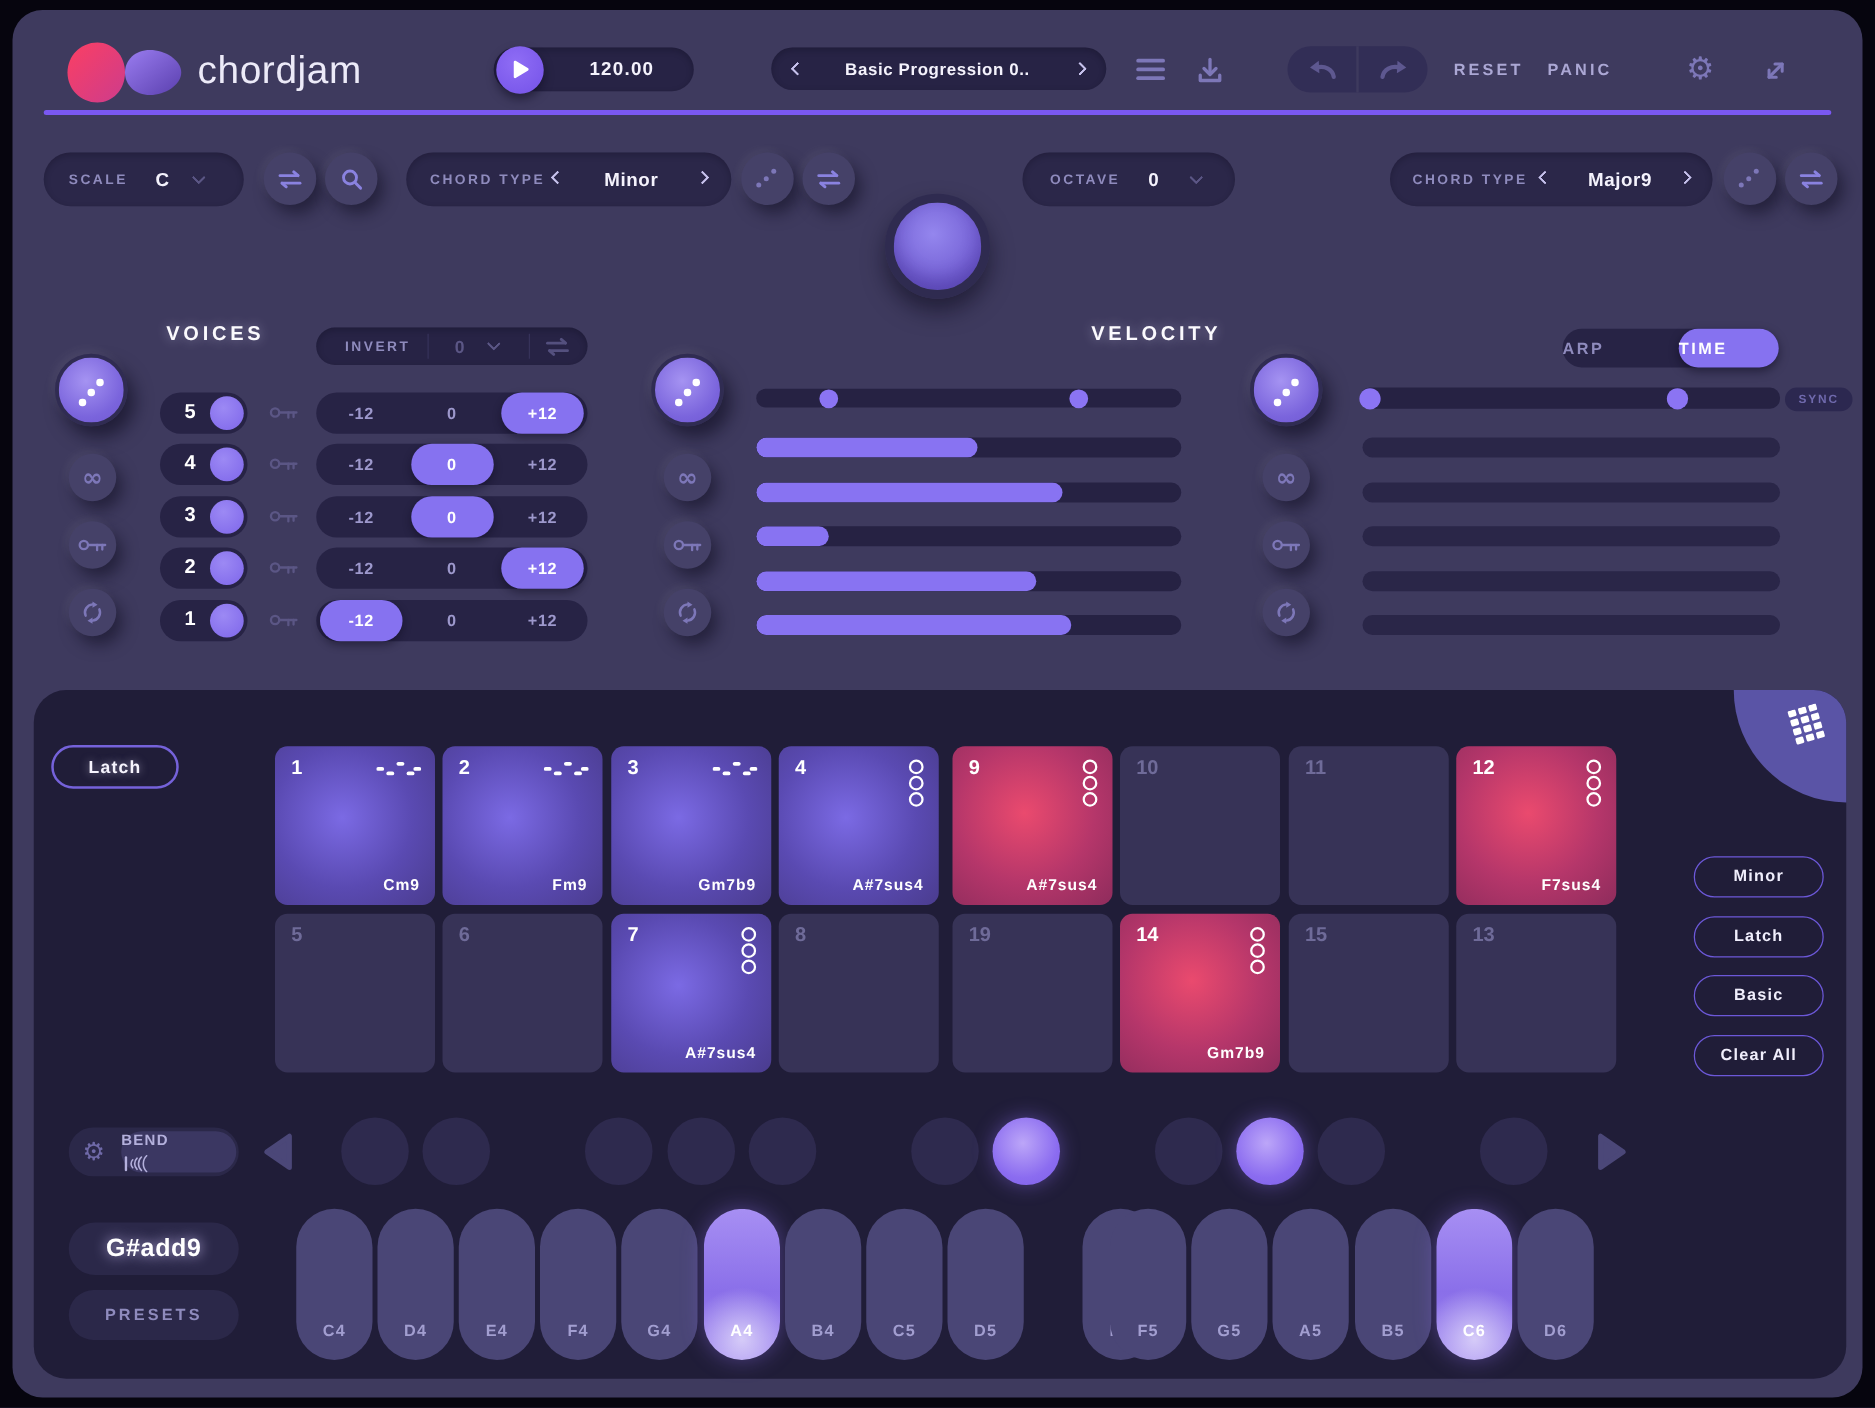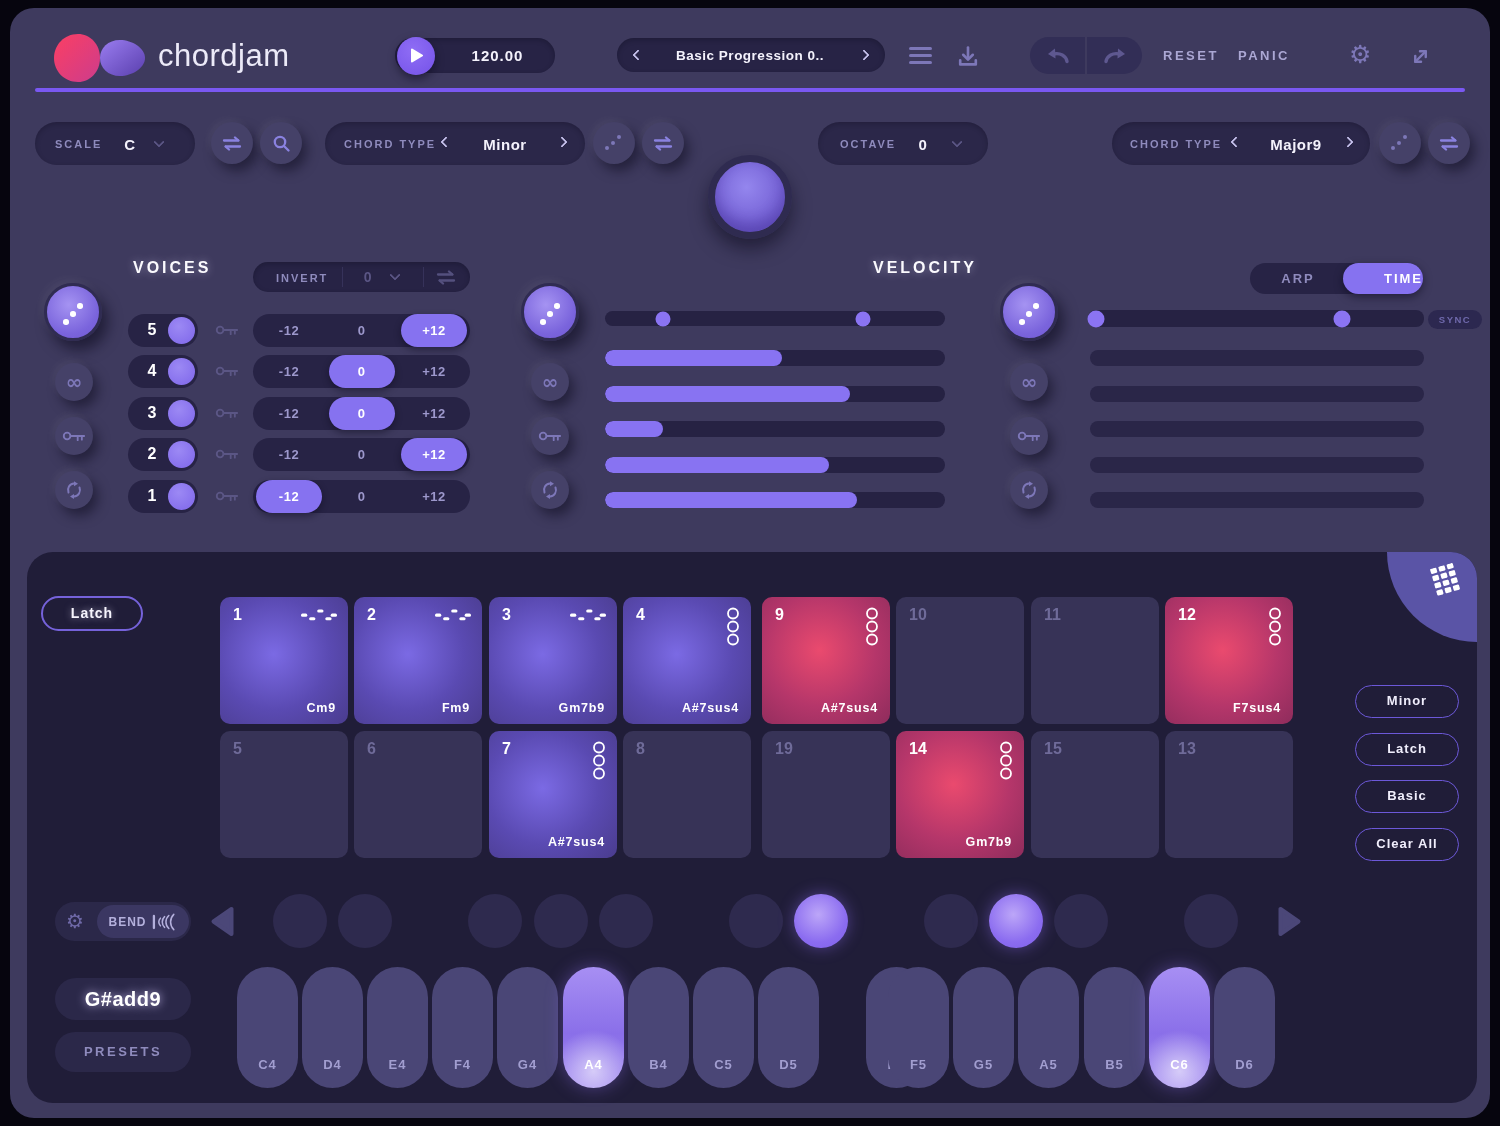--- a/index.html
+++ b/index.html
@@ -89,23 +89,23 @@
     background:#8672f0; color:#fff; box-shadow:0 3px 7px rgba(10,8,26,.45); }
 
   
   .range { position:absolute; height:15px; border-radius:8px; background:#262243; }
   .range .dot { position:absolute; top:50%; width:15px; height:15px; border-radius:50%; background:#8b74f3; transform:translate(-50%,-50%); }
   .range.big { height:17px; } .range.big .dot { width:17px; height:17px; }
   .bar { position:absolute; width:340px; height:16px; border-radius:8px; background:#262243; overflow:hidden; }
   .bar .fill { height:100%; border-radius:8px; background:#8873f2; }
 
   .arptime { left:1250px; top:263px; width:173px; height:31px; border-radius:15.5px; background:#272345; }
-  .arp-lab { position:absolute; left:0; top:8px; width:96px; text-align:center; color:#8f8bbd; font-size:13px; font-weight:700; letter-spacing:2px; }
+  .arp-lab { position:absolute; left:0; top:8px; width:96px; text-align:left; color:#8f8bbd; font-size:13px; font-weight:700; letter-spacing:2px; }
   .time-btn { position:absolute; left:93px; top:0; width:80px; height:31px; line-height:31px; border-radius:15.5px;
-    background:#8672f0; color:#fff; text-align:right; font-size:13px; font-weight:700; letter-spacing:2px;
+    background:#8672f0; color:#fff; text-align:left; font-size:13px; font-weight:700; letter-spacing:2px;
     box-shadow:0 3px 8px rgba(10,8,26,.5); }
   .sync-pill { left:1428px; top:310px; width:54px; height:19px; border-radius:9.5px; background:#2c2850;
     color:#6f69ac; font-size:9.5px; font-weight:700; letter-spacing:1.5px; text-align:center; line-height:19px; }
 
   
   .panel { left:27px; top:552px; width:1450px; height:551px; border-radius:26px; background:#201d38; }
   .corner { left:1387px; top:552px; width:90px; height:90px; background:#5a54a6;
     border-radius:0 26px 0 100%; }
   .latch-btn { left:41px; top:596px; width:102px; height:35px; border-radius:17.5px; border:2px solid #7562da;
     color:#f6f4fd; font-size:14px; font-weight:700; letter-spacing:1px; text-align:center; line-height:31px;
@@ -120,21 +120,21 @@
   .pad.steps .icw.ic-steps { display:block; }
   .pad.circles .icw.ic-circles { display:block; }
   .pad-label { position:absolute; right:12px; bottom:9px; font-size:12.5px; font-weight:700; letter-spacing:.8px; color:#fff; }
 
   .side-btn { position:absolute; left:1355px; width:104px; height:33px; border-radius:16.5px; border:1.6px solid #6c58d8;
     color:#f0eefc; font-size:13px; font-weight:700; letter-spacing:1px; text-align:center; line-height:30px; cursor:pointer; }
 
   
   .bend-outer { left:55px; top:902px; width:136px; height:39px; border-radius:19.5px; background:#2b2849; }
   .bend-inner { left:97px; top:905px; width:92px; height:33px; border-radius:16.5px; background:#3b3762;
-    display:flex; align-items:center; justify-content:center; gap:5px; color:#b4b0dc; font-size:12px; font-weight:700; letter-spacing:1px; }
+    display:flex; justify-content:center; gap:5px; color:#b4b0dc; font-size:12px; font-weight:700; letter-spacing:1px;flex-direction:column; }
   .tri { position:absolute; top:906px; }
   .chord-pill { left:55px; top:978px; width:136px; height:42px; border-radius:21px; background:#2b2849;
     color:#fff; font-size:20px; font-weight:700; text-align:center; line-height:42px; letter-spacing:.5px;
     text-shadow:0 0 10px rgba(214,202,255,.85); }
   .presets-pill { left:55px; top:1032px; width:136px; height:40px; border-radius:20px; background:#2b2849;
     color:#8f8bbd; font-size:13px; font-weight:700; letter-spacing:2.5px; text-align:center; line-height:40px; cursor:pointer; }
 
   .bkey { position:absolute; top:894px; width:54px; height:54px; border-radius:50%; background:#2e2a4e; transform:translateX(-50%); cursor:pointer; }
   .bkey.on { background:radial-gradient(circle at 45% 38%, #bca6f8 0%, #8b6cf0 62%, #7c5fe8 100%);
     box-shadow:0 0 16px rgba(140,108,240,.45); }

